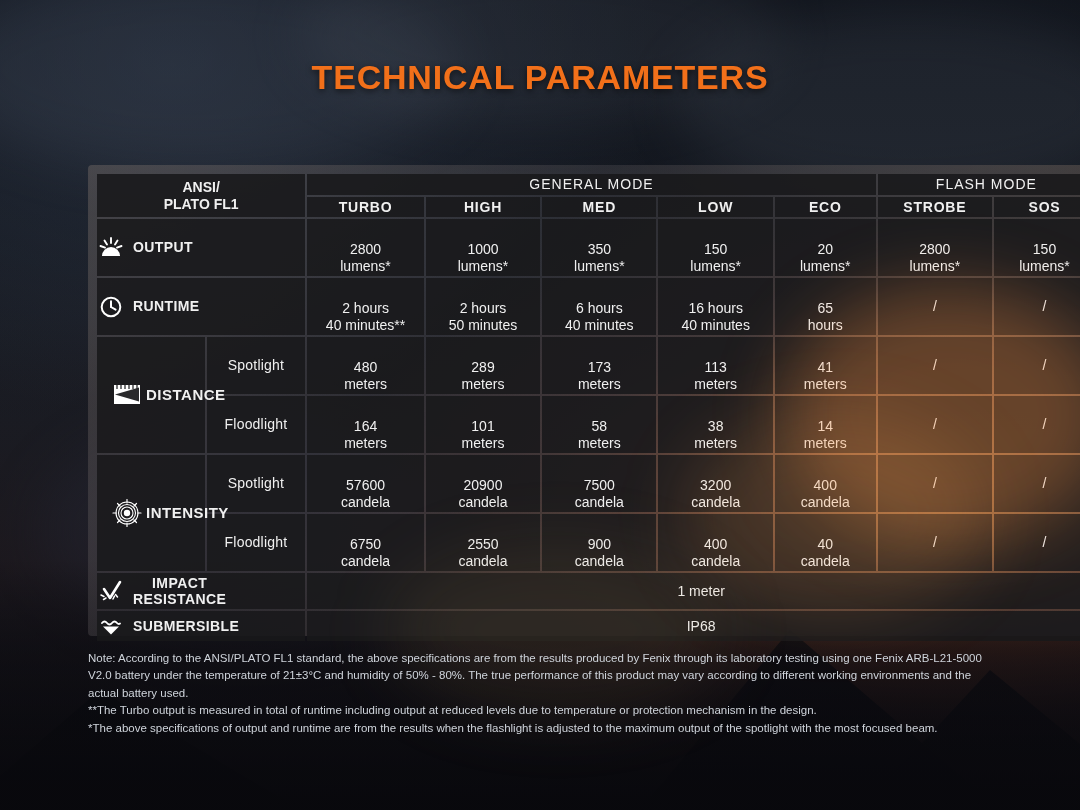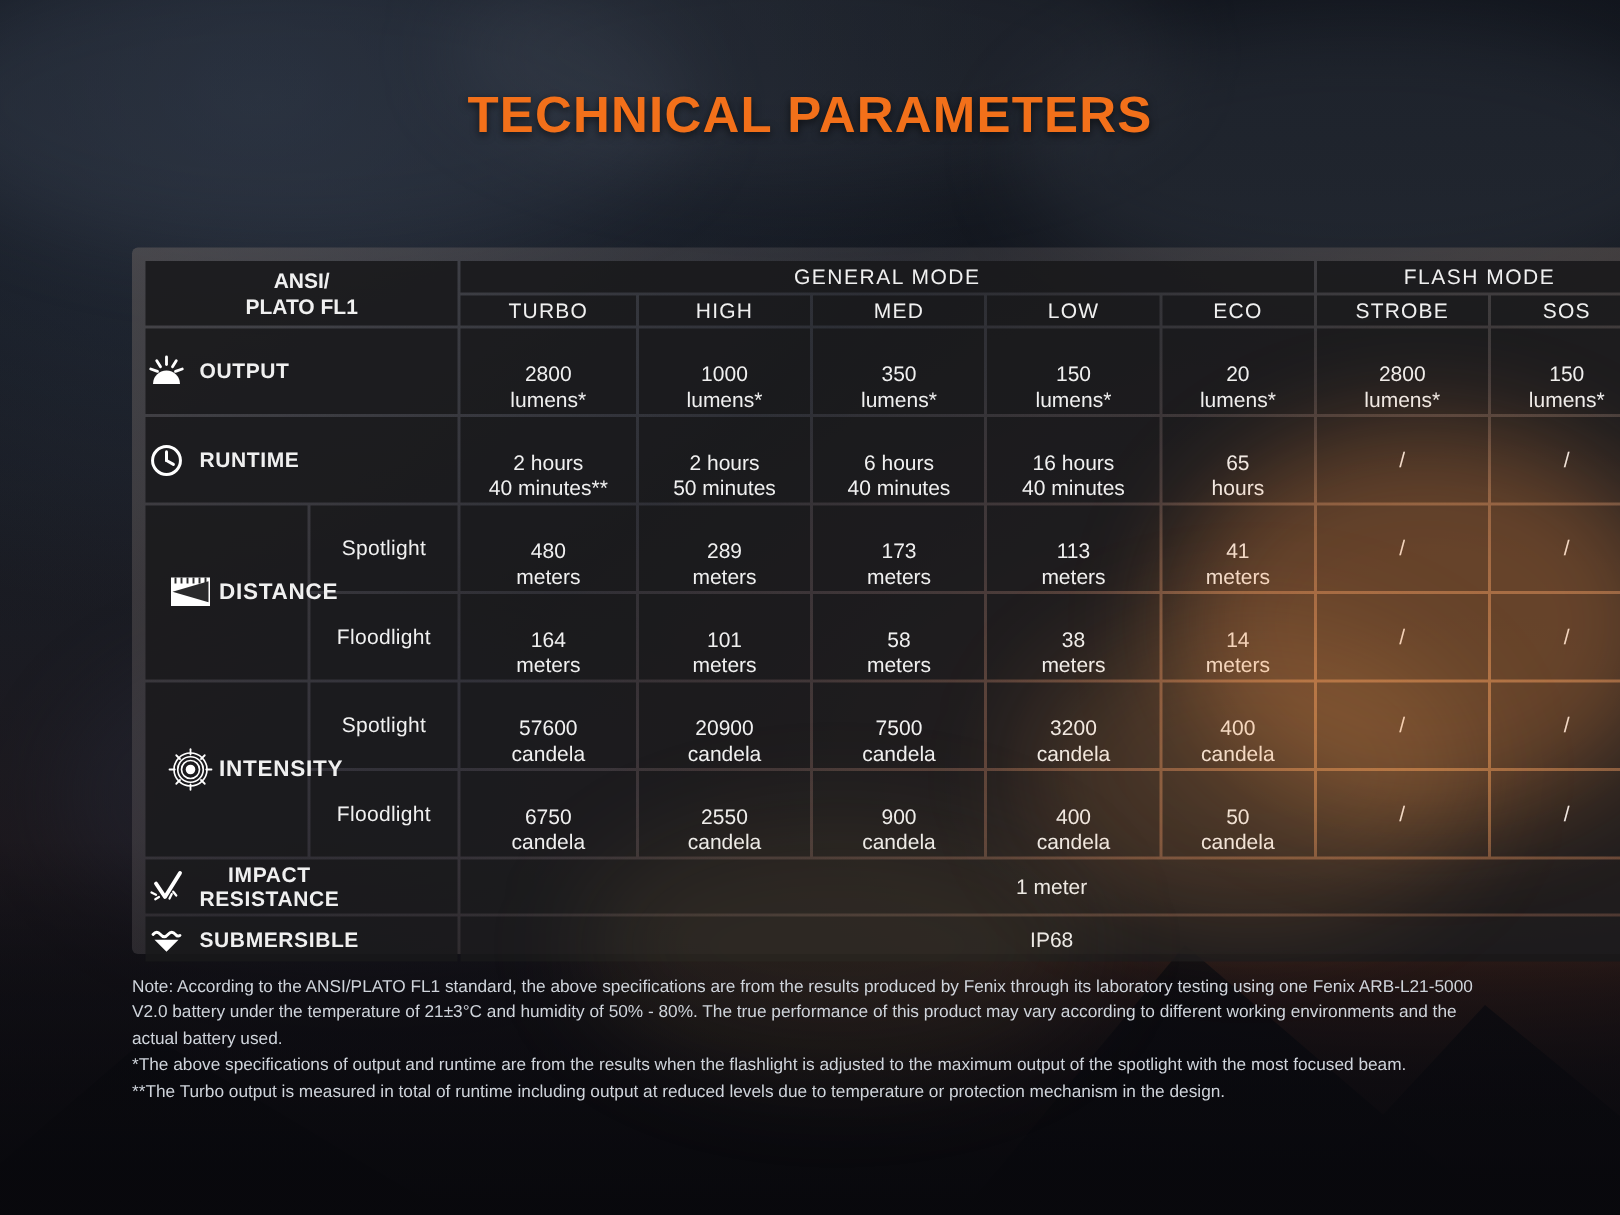--- a/index.html
+++ b/index.html
@@ -97,21 +97,21 @@
     background:rgba(38,35,33,0.92);
     text-align:left;padding-left:30px;
     font-weight:bold;font-size:15.5px;color:#ffffff;line-height:1.35;
   }
   td.mode-group{
     background:rgba(52,55,60,0.92);
     color:#f2701a;font-weight:normal;font-size:15px;letter-spacing:1px;
   }
   td.mode-col{
     background:rgba(52,55,60,0.92);
-    color:#f2701a;font-weight:normal;font-size:15px;letter-spacing:0.8px;
+    color:#f2701a;font-weight:bold;font-size:15px;letter-spacing:0.8px;
   }
   td.sub{
     background:rgba(30,29,30,0.92);
     font-weight:normal;font-size:12.5px;text-align:center;letter-spacing:0.2px;
   }
   td.warm{background:rgba(56,38,30,0.86);}
   td.warm2{background:rgba(64,42,32,0.86);}
   td.slash{color:#f0d8c8;font-size:15px;}
   .cellnum{display:block;margin-top:20px;}
   .cellunit{display:block;}
@@ -415,21 +415,21 @@
             </td>
         <td>
               <span class="cellnum">900</span>
               <span class="cellunit">candela</span>
             </td>
         <td>
               <span class="cellnum">400</span>
               <span class="cellunit">candela</span>
             </td>
         <td>
-              <span class="cellnum">50</span>
+              <span class="cellnum">40</span>
               <span class="cellunit">candela</span>
             </td>
         <td class="warm2 slash">/</td>
         <td class="warm2 slash">/</td>
       </tr>
 
       <tr>
         <td class="lbl" colspan="2">
           <span class="iconcell">
             <span class="icon">
@@ -469,17 +469,17 @@
     </tbody>
       </table>
 
     <div class="glow g1"></div>
     <div class="glow g2"></div>
     <div class="glow g3"></div>
   </div>
 
   <div class="notes">
     <p>Note:  According to the ANSI/PLATO FL1 standard, the above specifications are from the results produced by Fenix through its laboratory testing using one Fenix ARB-L21-5000 V2.0 battery under the temperature of 21±3°C and humidity of 50% - 80%. The true performance of this product may vary according to different working environments and the actual battery used.</p>
+    <p>**The Turbo output is measured in total of runtime including output at reduced levels due to temperature or protection mechanism in the design.</p>
     <p>*The above specifications of output and runtime are from the results when the flashlight is adjusted to the maximum output of the spotlight with the most focused beam.</p>
-    <p>**The Turbo output is measured in total of runtime including output at reduced levels due to temperature or protection mechanism in the design.</p>
   </div>
 
 </div>
 
 </body></html>

